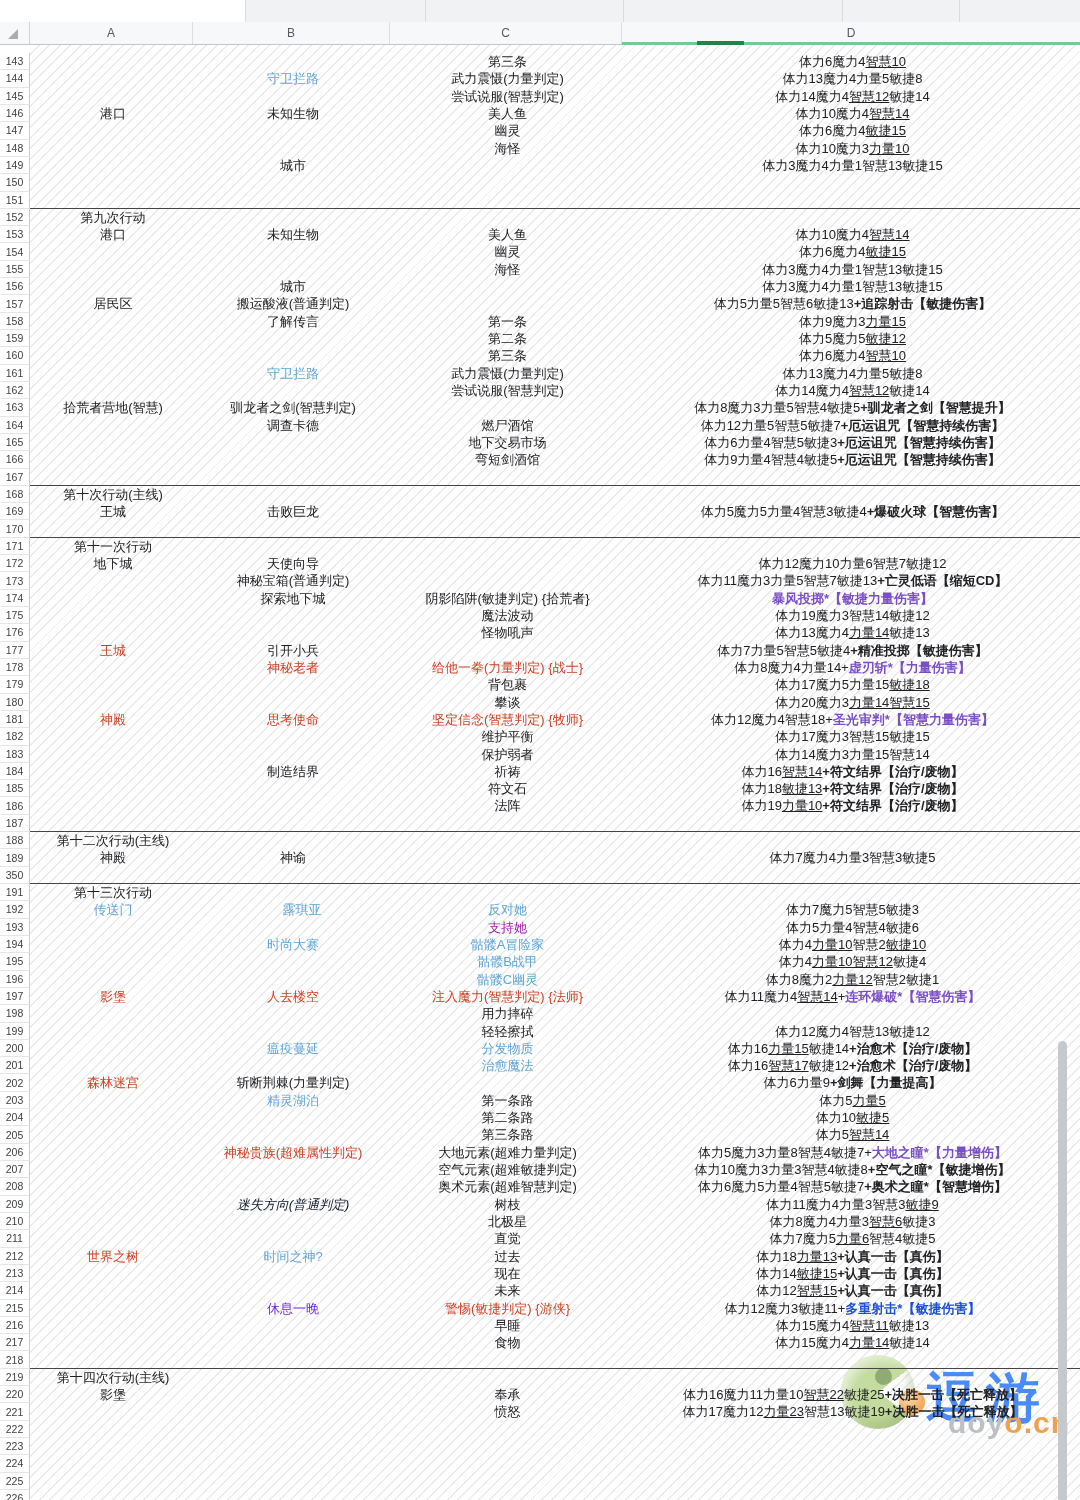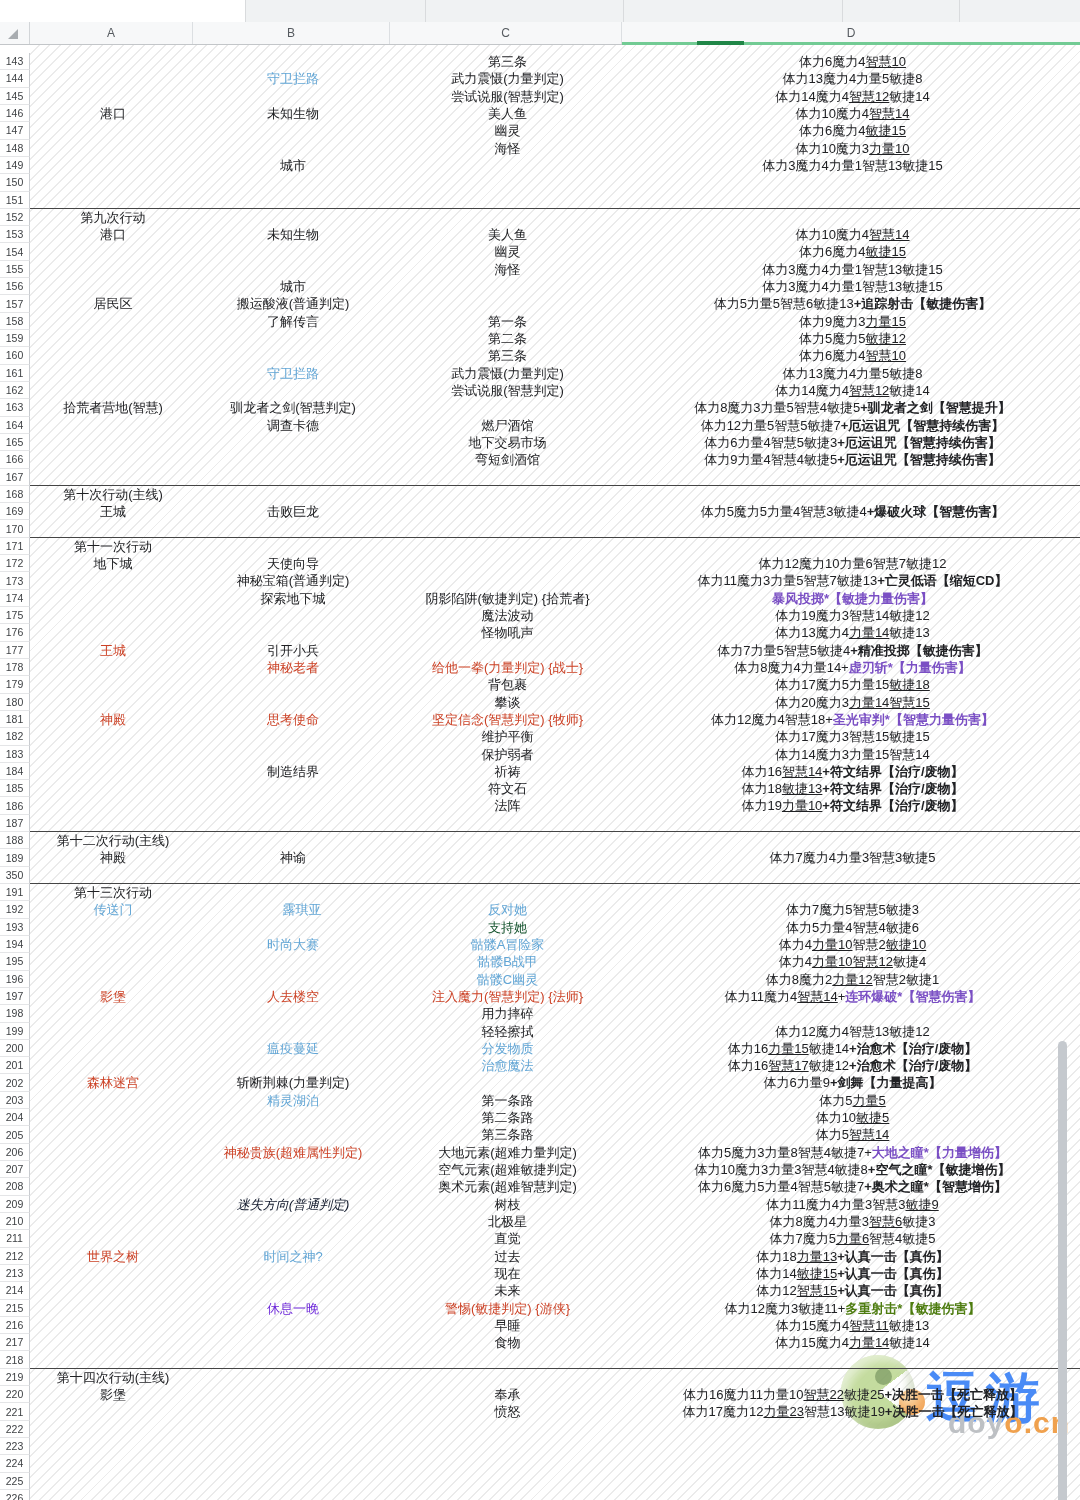--- a/index.html
+++ b/index.html
@@ -437,21 +437,21 @@
         <div class="rn">192</div>
         <div class="cell ca"><span style="color: rgb(97, 165, 213);">传送门</span></div>
         <div class="cell cb"><span style="color: rgb(97, 165, 213); margin-left: 18px;">露琪亚</span></div>
         <div class="cell cc"><span style="color: rgb(97, 165, 213);">反对她</span></div>
         <div class="cell cd"><span>体力7魔力5智慧5敏捷3</span></div>
       </div>
       <div class="row">
         <div class="rn">193</div>
         <div class="cell ca"></div>
         <div class="cell cb"></div>
-        <div class="cell cc"><span style="color: #14532d;">支持她</span></div>
+        <div class="cell cc"><span style="color: #a21caf;">支持她</span></div>
         <div class="cell cd"><span>体力5力量4智慧4敏捷6</span></div>
       </div>
       <div class="row">
         <div class="rn">194</div>
         <div class="cell ca"></div>
         <div class="cell cb"><span style="color: rgb(97, 165, 213);">时尚大赛</span></div>
         <div class="cell cc"><span style="color: rgb(97, 165, 213);">骷髅A冒险家</span></div>
         <div class="cell cd"><span>体力4</span><span class="u">力量10</span><span>智慧2</span><span class="u">敏捷10</span></div>
       </div>
       <div class="row">
@@ -591,21 +591,21 @@
         <div class="cell ca"></div>
         <div class="cell cb"></div>
         <div class="cell cc"><span>未来</span></div>
         <div class="cell cd"><span>体力12</span><span class="u">智慧15</span><span class="bold">+认真一击【真伤】</span></div>
       </div>
       <div class="row">
         <div class="rn">215</div>
         <div class="cell ca"></div>
         <div class="cell cb"><span style="color: #6d28d9;">休息一晚</span></div>
         <div class="cell cc"><span style="color: rgb(204, 65, 37);">警惕(敏捷判定) {游侠}</span></div>
-        <div class="cell cd"><span>体力12魔力3敏捷11+</span><span class="bold" style="color: #4d7c0f;">多重射击*【敏捷伤害】</span></div>
+        <div class="cell cd"><span>体力12魔力3敏捷11+</span><span class="bold" style="color: #1d4ed8;">多重射击*【敏捷伤害】</span></div>
       </div>
       <div class="row">
         <div class="rn">216</div>
         <div class="cell ca"></div>
         <div class="cell cb"></div>
         <div class="cell cc"><span>早睡</span></div>
         <div class="cell cd"><span>体力15魔力4</span><span class="u">智慧11</span><span>敏捷13</span></div>
       </div>
       <div class="row">
         <div class="rn">217</div>

